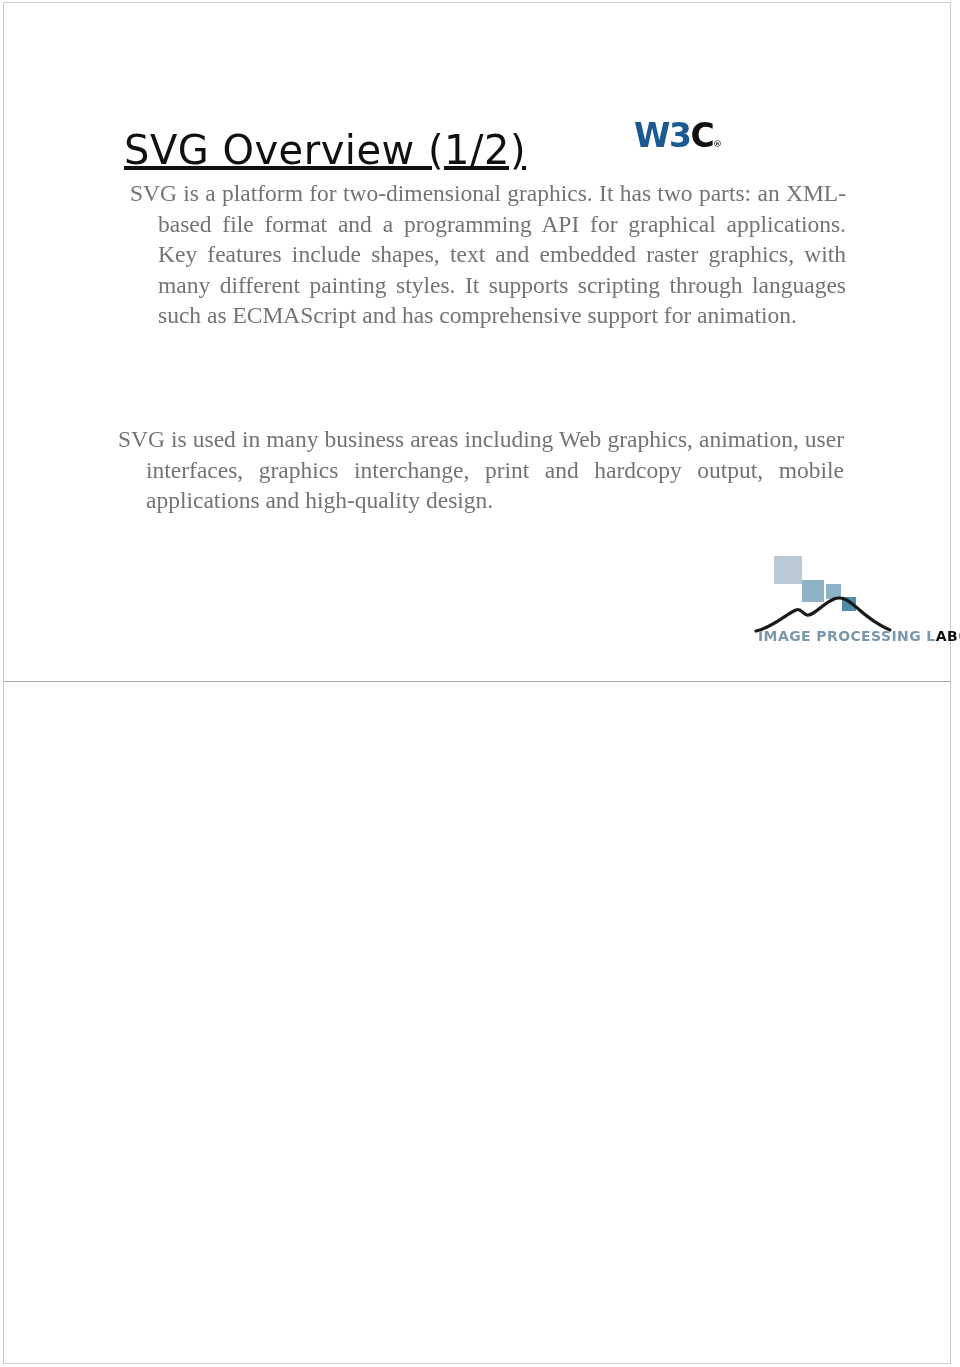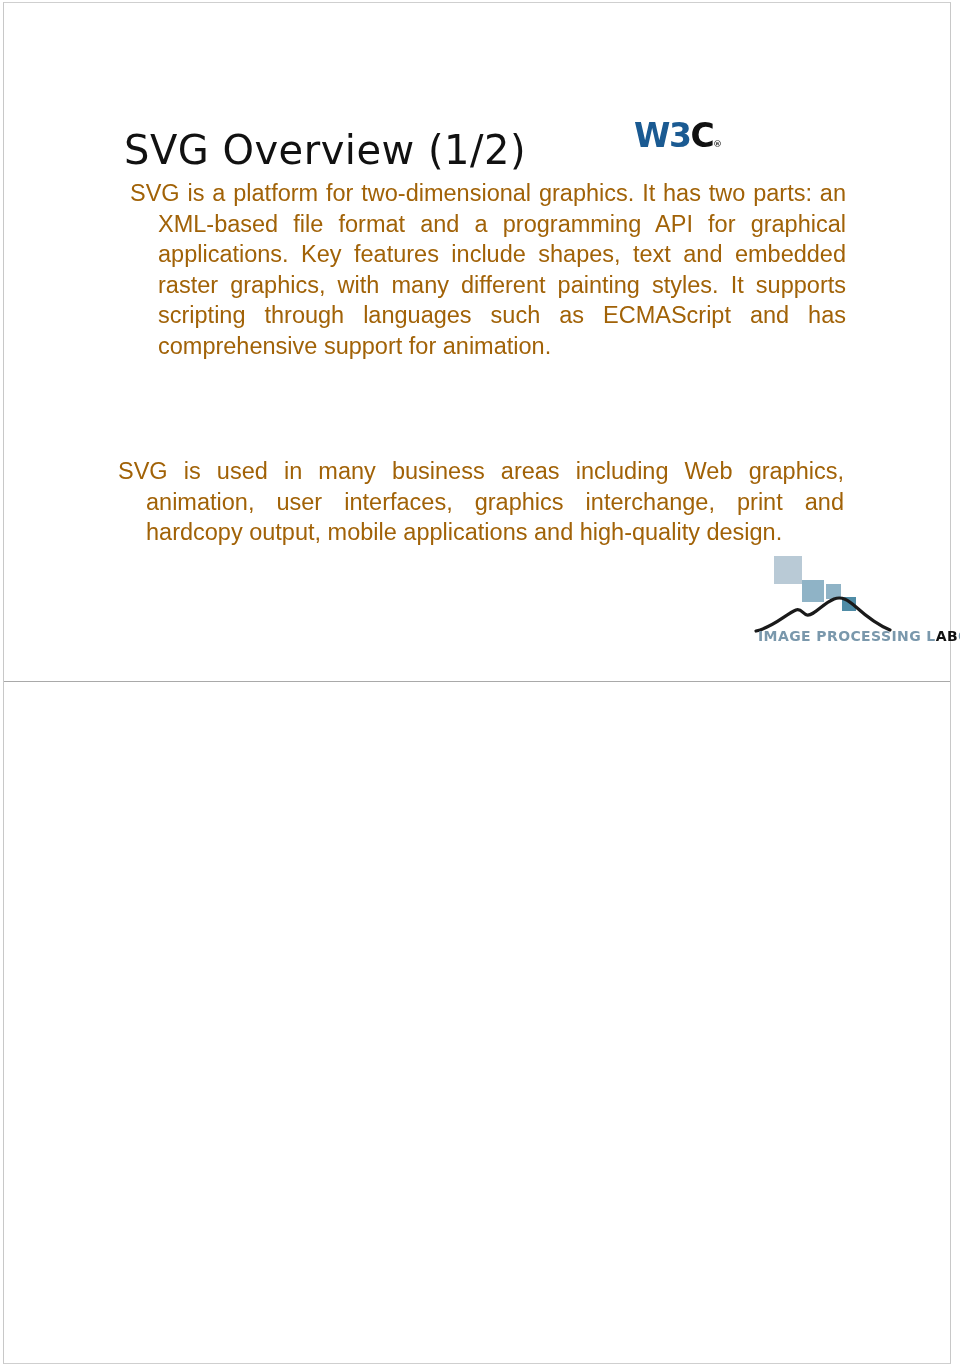--- a/index.html
+++ b/index.html
@@ -50,20 +50,21 @@
   #slide-2 { top: 682px; height: 685px; }
 
   .slide-title {
     position: absolute;
     font-family: "DejaVu Sans", "Liberation Sans", sans-serif;
     font-size: 40px;
     font-weight: 400;
     letter-spacing: 0.5px;
     color: #111111;
     white-space: nowrap;
+    text-decoration: underline;
   }
   #slide-1 .slide-title { left: 124px; top: 100px; }
 
   
   .w3c-logo {
     position: absolute;
     width: 86px;
     height: 34px;
     line-height: 34px;
     white-space: nowrap;
@@ -78,34 +79,34 @@
     font-size: 9px;
     vertical-align: baseline;
     color: #333333;
     letter-spacing: 0;
   }
   #w3c-logo-1 { left: 634px; top: 119px; }
 
   
   .body-block {
     position: absolute;
-    font-family: Liberation Sans, sans-serif;
+    font-family: Liberation Serif, serif;
     font-size: 23.5px;
     line-height: 30.6px;
-    color: #a16207;
+    color: #737373;
     text-align: justify;
   }
   .body-block p {
     margin: 0 0 0 0;
     padding-left: 28px;
     text-indent: -28px;
   }
 
   #body-1a { left: 130px; top: 178px; width: 716px; }
-  #body-1b { left: 118px; top: 424px; width: 726px; margin-top: 32px; }
+  #body-1b { left: 118px; top: 424px; width: 726px; }
 
   
   .ipl-logo {
     position: absolute;
     width: 142px;
     height: 92px;
   }
   #ipl-logo-1 { left: 752px; top: 552px; }
   .ipl-logo svg { display: block; width: 142px; height: 92px; }
 

